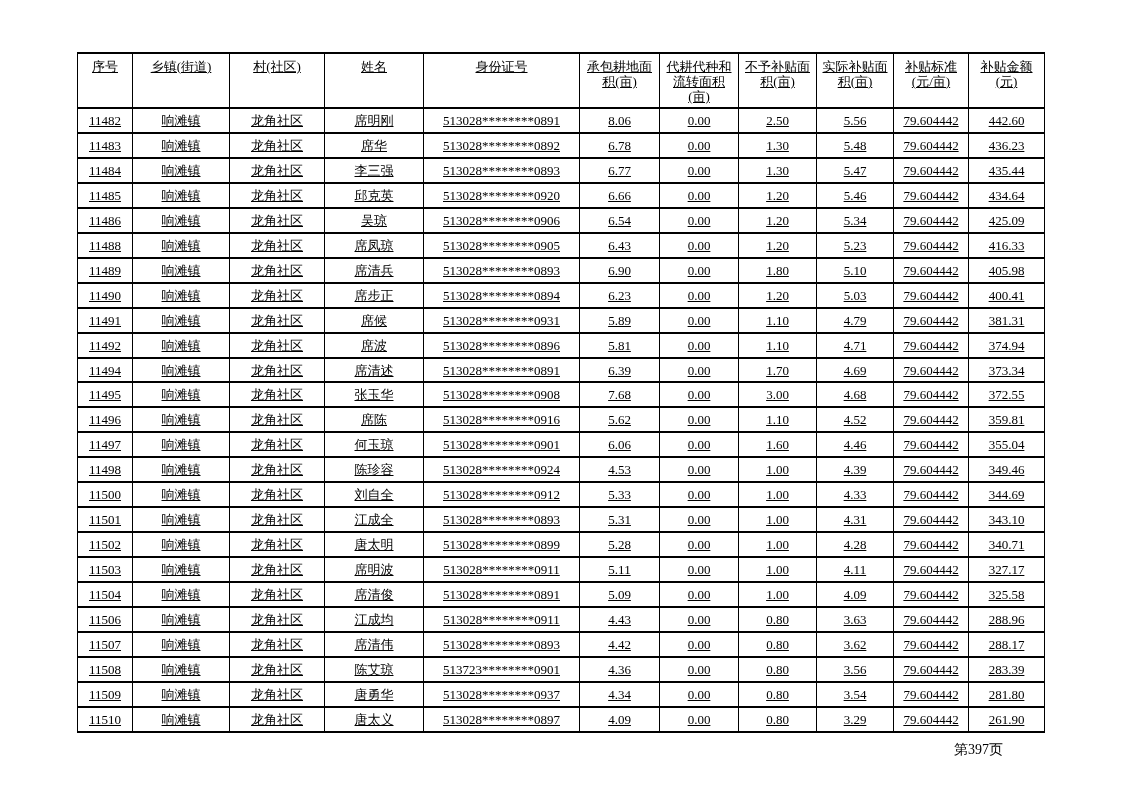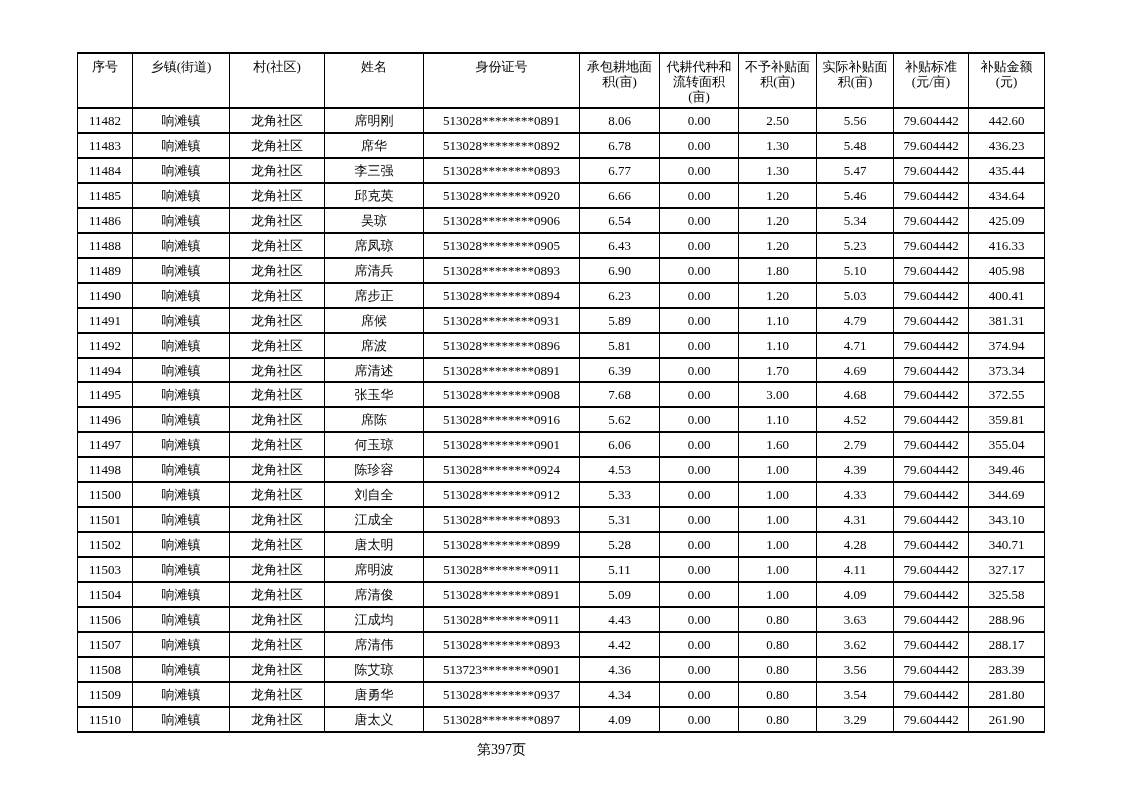--- a/index.html
+++ b/index.html
@@ -14,20 +14,21 @@
     width: 1122px; height: 793px;
     background: #fff;
     overflow: hidden;
   }
   table.subsidy {
     position: absolute;
     left: 77px; top: 52px;
     width: 967px; height: 681px;
     border-collapse: collapse;
     table-layout: fixed;
+    text-decoration: underline;
   }
   table.subsidy th, table.subsidy td {
     border-left: 1px solid #000;
     border-right: 1px solid #000;
     border-top: 2px solid #000;
     border-bottom: 2px solid #000;
     padding: 0 2px;
     text-align: center;
     overflow: hidden;
   }
@@ -43,21 +44,21 @@
   table.subsidy td {
     font-size: 13px;
     line-height: 15px;
     vertical-align: middle;
     white-space: nowrap;
   }
   .footer {
     position: absolute;
     top: 741px; left: 0;
     width: 1003px;
-    text-align: center;
+    text-align: right;
     font-size: 14px;
   }
 </style>
 </head>
 <body>
 
 <div class="page">
   <table class="subsidy">
     <colgroup>
       <col style="width:55px">
@@ -266,21 +267,21 @@
         </tr>
         <tr>
           <td>11497</td>
           <td>响滩镇</td>
           <td>龙角社区</td>
           <td>何玉琼</td>
           <td>513028********0901</td>
           <td>6.06</td>
           <td>0.00</td>
           <td>1.60</td>
-          <td>2.79</td>
+          <td>4.46</td>
           <td>79.604442</td>
           <td>355.04</td>
         </tr>
         <tr>
           <td>11498</td>
           <td>响滩镇</td>
           <td>龙角社区</td>
           <td>陈珍容</td>
           <td>513028********0924</td>
           <td>4.53</td>

